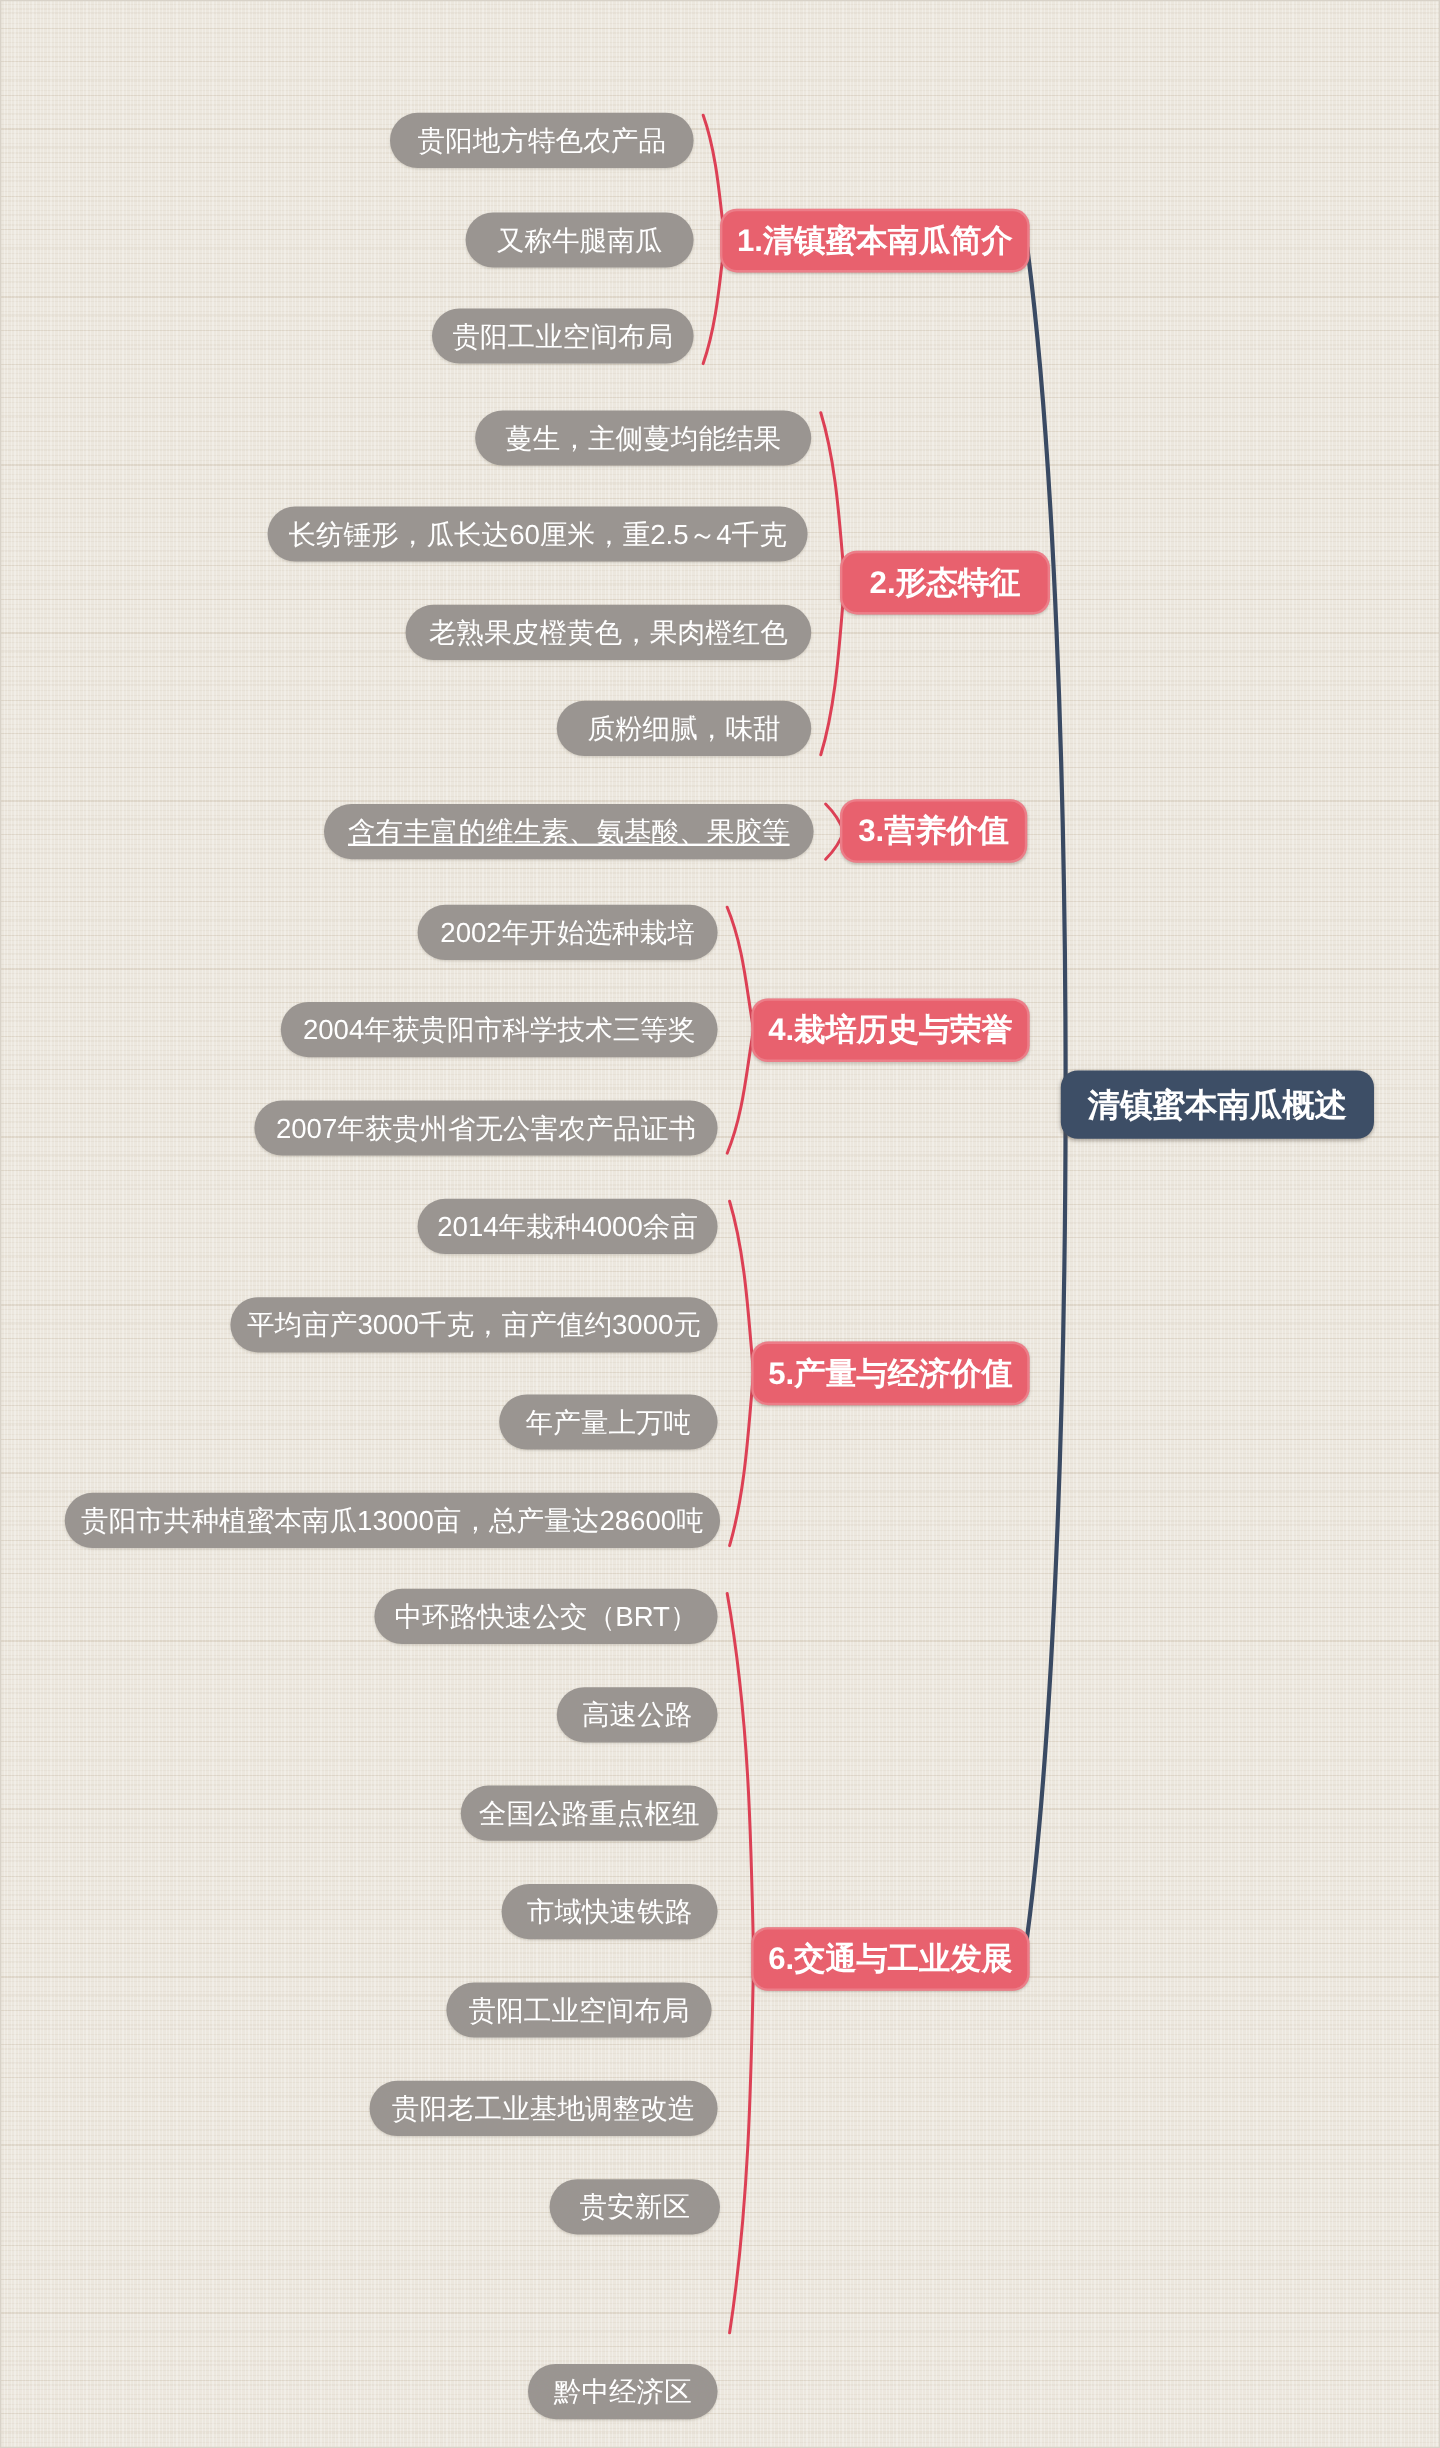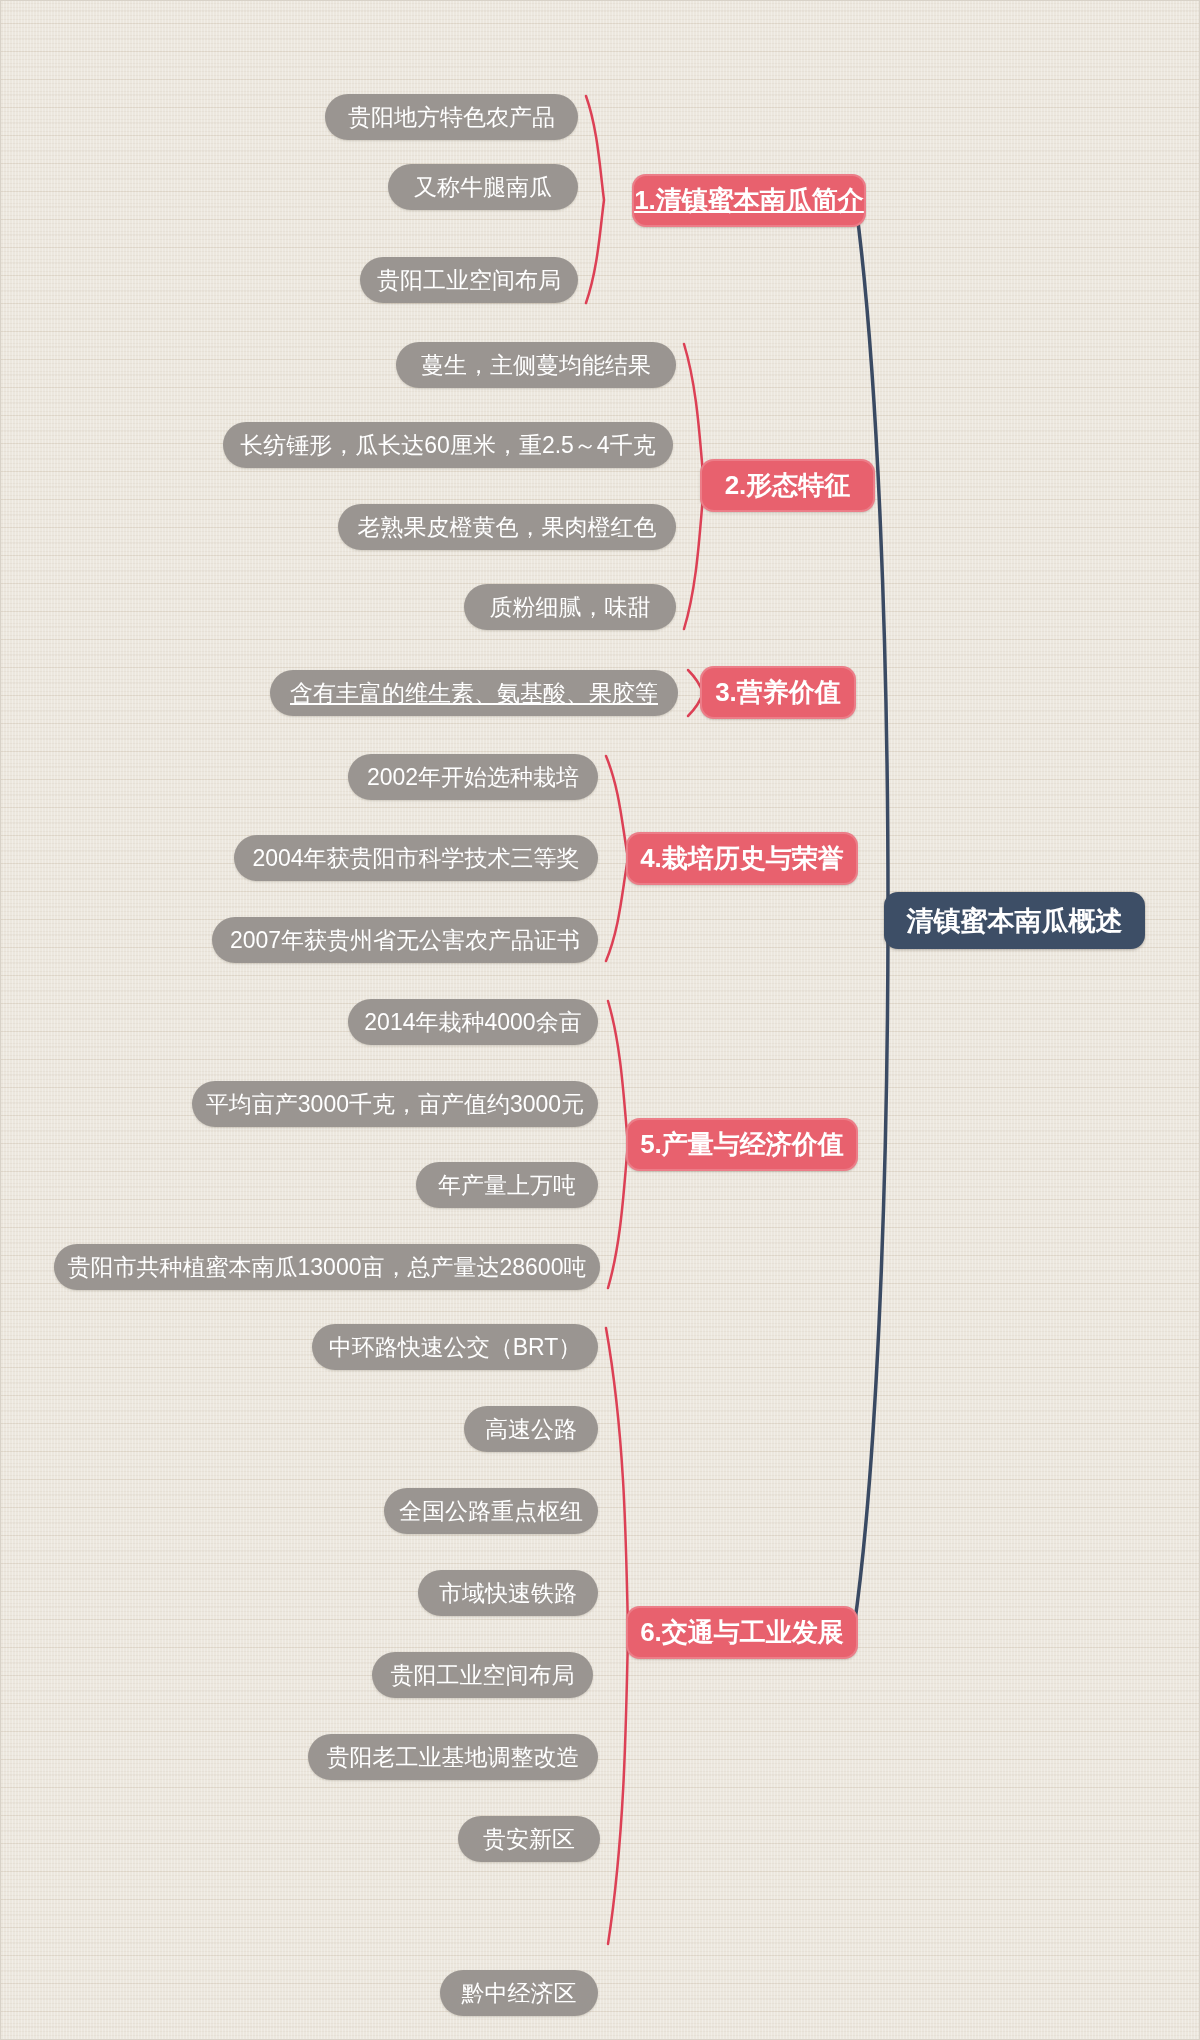--- a/index.html
+++ b/index.html
@@ -62,23 +62,23 @@
     <path d="M 586,96 C 598,130 600,170 604,200 C 600,230 598,268 586,303" fill="none" stroke-width="2.5" stroke-linecap="round" stroke="#dc4055"></path>
     <path d="M 684,344 C 698,390 700,445 704,485 C 700,525 698,583 684,629" fill="none" stroke-width="2.5" stroke-linecap="round" stroke="#dc4055"></path>
     <path d="M 688,670 C 696,678 700,684 703,693 C 700,702 696,708 688,716" fill="none" stroke-width="2.5" stroke-linecap="round" stroke="#dc4055"></path>
     <path d="M 606,756 C 620,790 622,825 628,858 C 622,891 620,927 606,961" fill="none" stroke-width="2.5" stroke-linecap="round" stroke="#dc4055"></path>
     <path d="M 608,1001 C 622,1048 624,1105 628,1144 C 624,1183 622,1240 608,1288" fill="none" stroke-width="2.5" stroke-linecap="round" stroke="#dc4055"></path>
     <path d="M 606,1328 C 624,1430 626,1530 628,1632 C 626,1734 624,1840 608,1944" fill="none" stroke-width="2.5" stroke-linecap="round" stroke="#dc4055"></path>
   </svg>
 
   <div class="node root" style="left:884px;top:892px;width:261px;">清镇蜜本南瓜概述</div>
 
-  <div class="node branch" style="left:632px;top:174px;width:234px;text-decoration:underline;">1.清镇蜜本南瓜简介</div>
+  <div class="node branch" style="left:600px;top:174px;width:258px;">1.清镇蜜本南瓜简介</div>
   <div class="node leaf" style="left:325px;top:94px;width:253px;">贵阳地方特色农产品</div>
-  <div class="node leaf" style="left:388px;top:164px;width:190px;">又称牛腿南瓜</div>
+  <div class="node leaf" style="left:388px;top:177px;width:190px;">又称牛腿南瓜</div>
   <div class="node leaf" style="left:360px;top:257px;width:218px;">贵阳工业空间布局</div>
 
   <div class="node branch" style="left:700px;top:459px;width:175px;">2.形态特征</div>
   <div class="node leaf" style="left:396px;top:342px;width:280px;">蔓生，主侧蔓均能结果</div>
   <div class="node leaf" style="left:223px;top:422px;width:450px;">长纺锤形，瓜长达60厘米，重2.5～4千克</div>
   <div class="node leaf" style="left:338px;top:504px;width:338px;">老熟果皮橙黄色，果肉橙红色</div>
   <div class="node leaf" style="left:464px;top:584px;width:212px;">质粉细腻，味甜</div>
 
   <div class="node branch" style="left:700px;top:666px;width:156px;">3.营养价值</div>
   <div class="node leaf" style="left:270px;top:670px;width:408px;text-decoration:underline;">含有丰富的维生素、氨基酸、果胶等</div>

